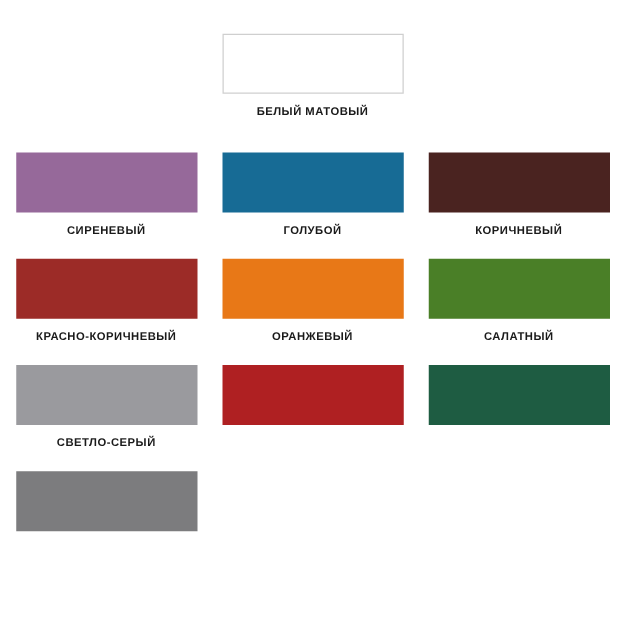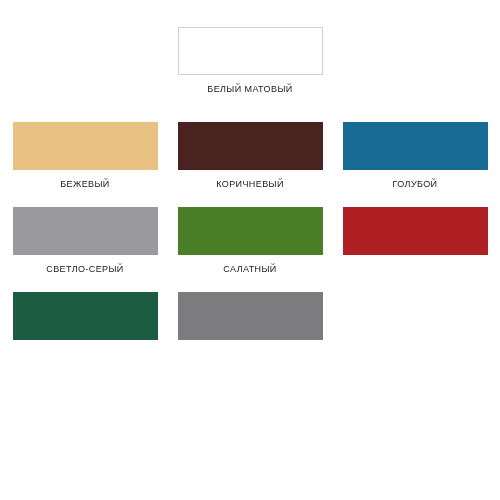--- a/index.html
+++ b/index.html
@@ -45,21 +45,21 @@
     height: 48px;
     display: block;
     box-sizing: border-box;
   }
   .swatch-chip.bordered {
     border: 1px solid #cfcfcf;
   }
   .swatch-label {
     margin-top: 9px;
     font-size: 9px;
-    font-weight: normal;
+    font-weight: bold;
     letter-spacing: 0.4px;
     color: #1a1a1a;
     text-align: right;
     text-transform: uppercase;
     line-height: 11px;
     white-space: nowrap;
   }
 </style>
 </head>
 <body>
@@ -68,38 +68,46 @@
 
   <div class="featured-row">
     <div class="swatch-cell">
       <span class="swatch-chip bordered" style="background-color: rgb(255, 255, 255);"></span>
       <span class="swatch-label">БЕЛЫЙ МАТОВЫЙ</span>
     </div>
   </div>
 
   <div class="swatch-grid" id="swatch-grid">
       <div class="swatch-cell">
-        <span class="swatch-chip" style="background-color: rgb(233, 193, 131);"></span>
-        <span class="swatch-label">БЕЖЕВЫЙ</span>
+        <span class="swatch-chip" style="background-color: rgb(150, 105, 154);"></span>
+        <span class="swatch-label">СИРЕНЕВЫЙ</span>
+      </div>
+      <div class="swatch-cell">
+        <span class="swatch-chip" style="background-color: rgb(23, 107, 149);"></span>
+        <span class="swatch-label">ГОЛУБОЙ</span>
       </div>
       <div class="swatch-cell">
         <span class="swatch-chip" style="background-color: rgb(74, 35, 32);"></span>
         <span class="swatch-label">КОРИЧНЕВЫЙ</span>
       </div>
       <div class="swatch-cell">
-        <span class="swatch-chip" style="background-color: rgb(23, 107, 149);"></span>
-        <span class="swatch-label">ГОЛУБОЙ</span>
+        <span class="swatch-chip" style="background-color: rgb(156, 43, 39);"></span>
+        <span class="swatch-label">КРАСНО-КОРИЧНЕВЫЙ</span>
+      </div>
+      <div class="swatch-cell">
+        <span class="swatch-chip" style="background-color: rgb(232, 120, 23);"></span>
+        <span class="swatch-label">ОРАНЖЕВЫЙ</span>
+      </div>
+      <div class="swatch-cell">
+        <span class="swatch-chip" style="background-color: rgb(74, 127, 39);"></span>
+        <span class="swatch-label">САЛАТНЫЙ</span>
       </div>
       <div class="swatch-cell">
         <span class="swatch-chip" style="background-color: rgb(154, 154, 158);"></span>
         <span class="swatch-label">СВЕТЛО-СЕРЫЙ</span>
-      </div>
-      <div class="swatch-cell">
-        <span class="swatch-chip" style="background-color: rgb(74, 127, 39);"></span>
-        <span class="swatch-label">САЛАТНЫЙ</span>
       </div>
       <div class="swatch-cell">
         <span class="swatch-chip" style="background-color: rgb(175, 32, 34);"></span>
       </div>
       <div class="swatch-cell">
         <span class="swatch-chip" style="background-color: rgb(30, 92, 66);"></span>
       </div>
       <div class="swatch-cell">
         <span class="swatch-chip" style="background-color: rgb(124, 124, 126);"></span>
       </div>

